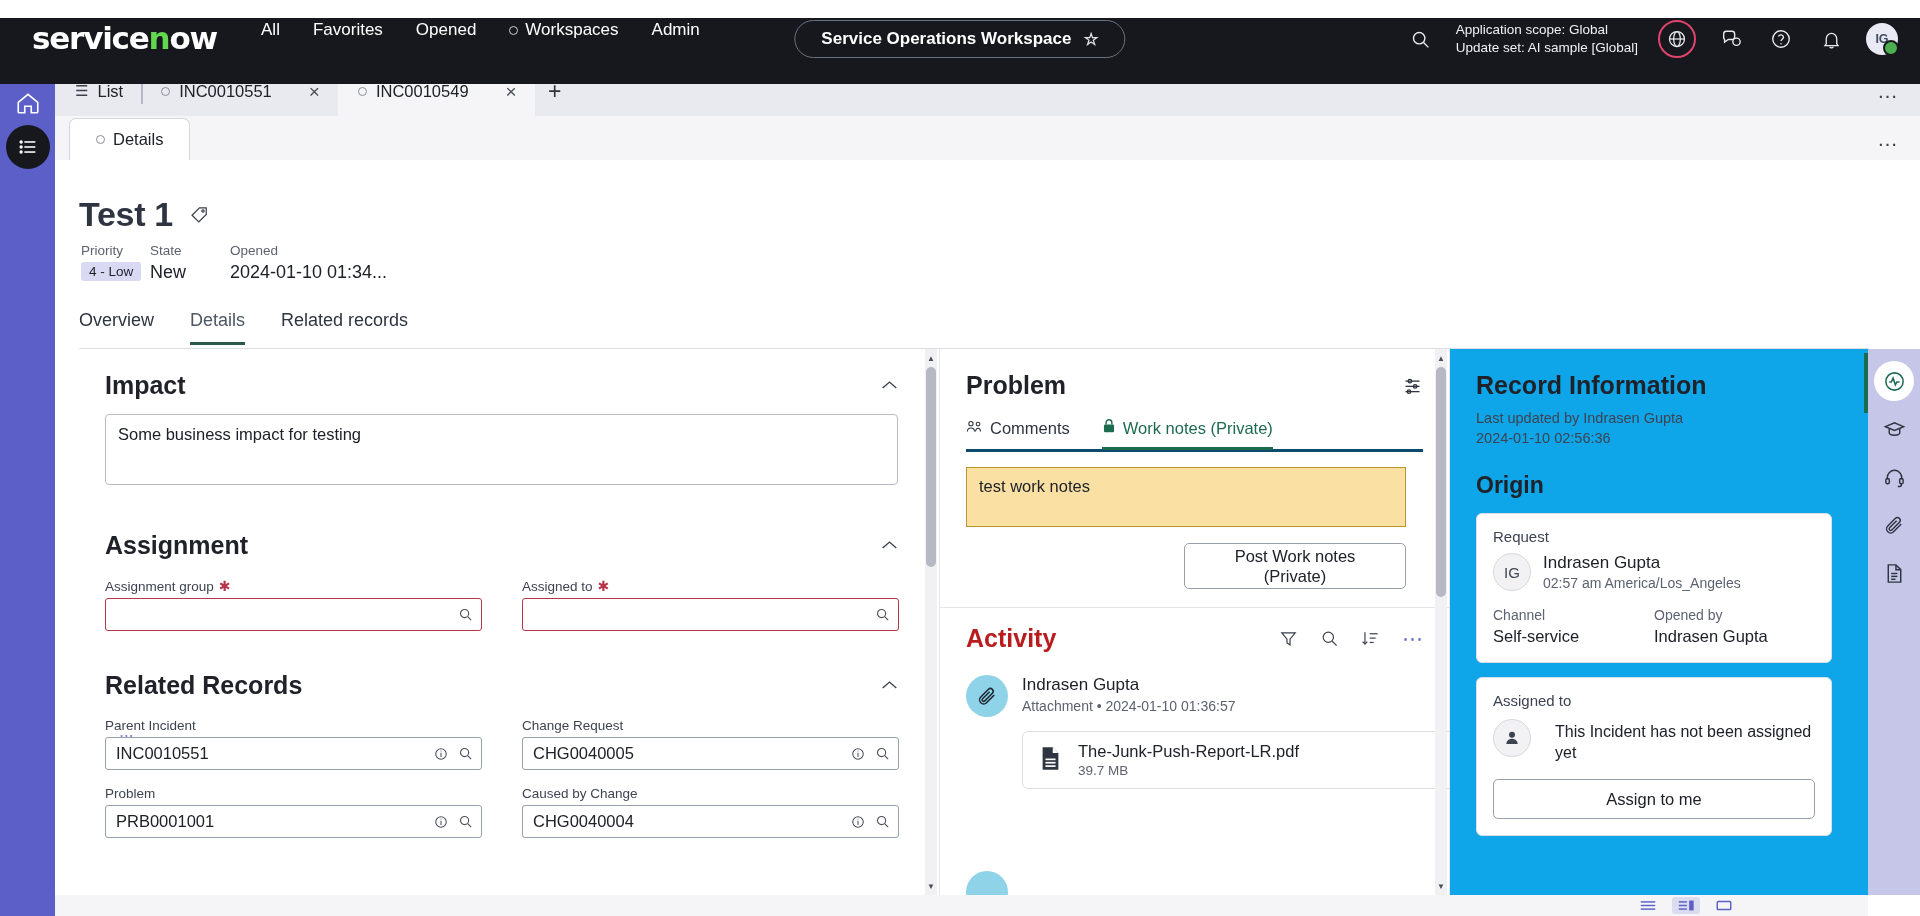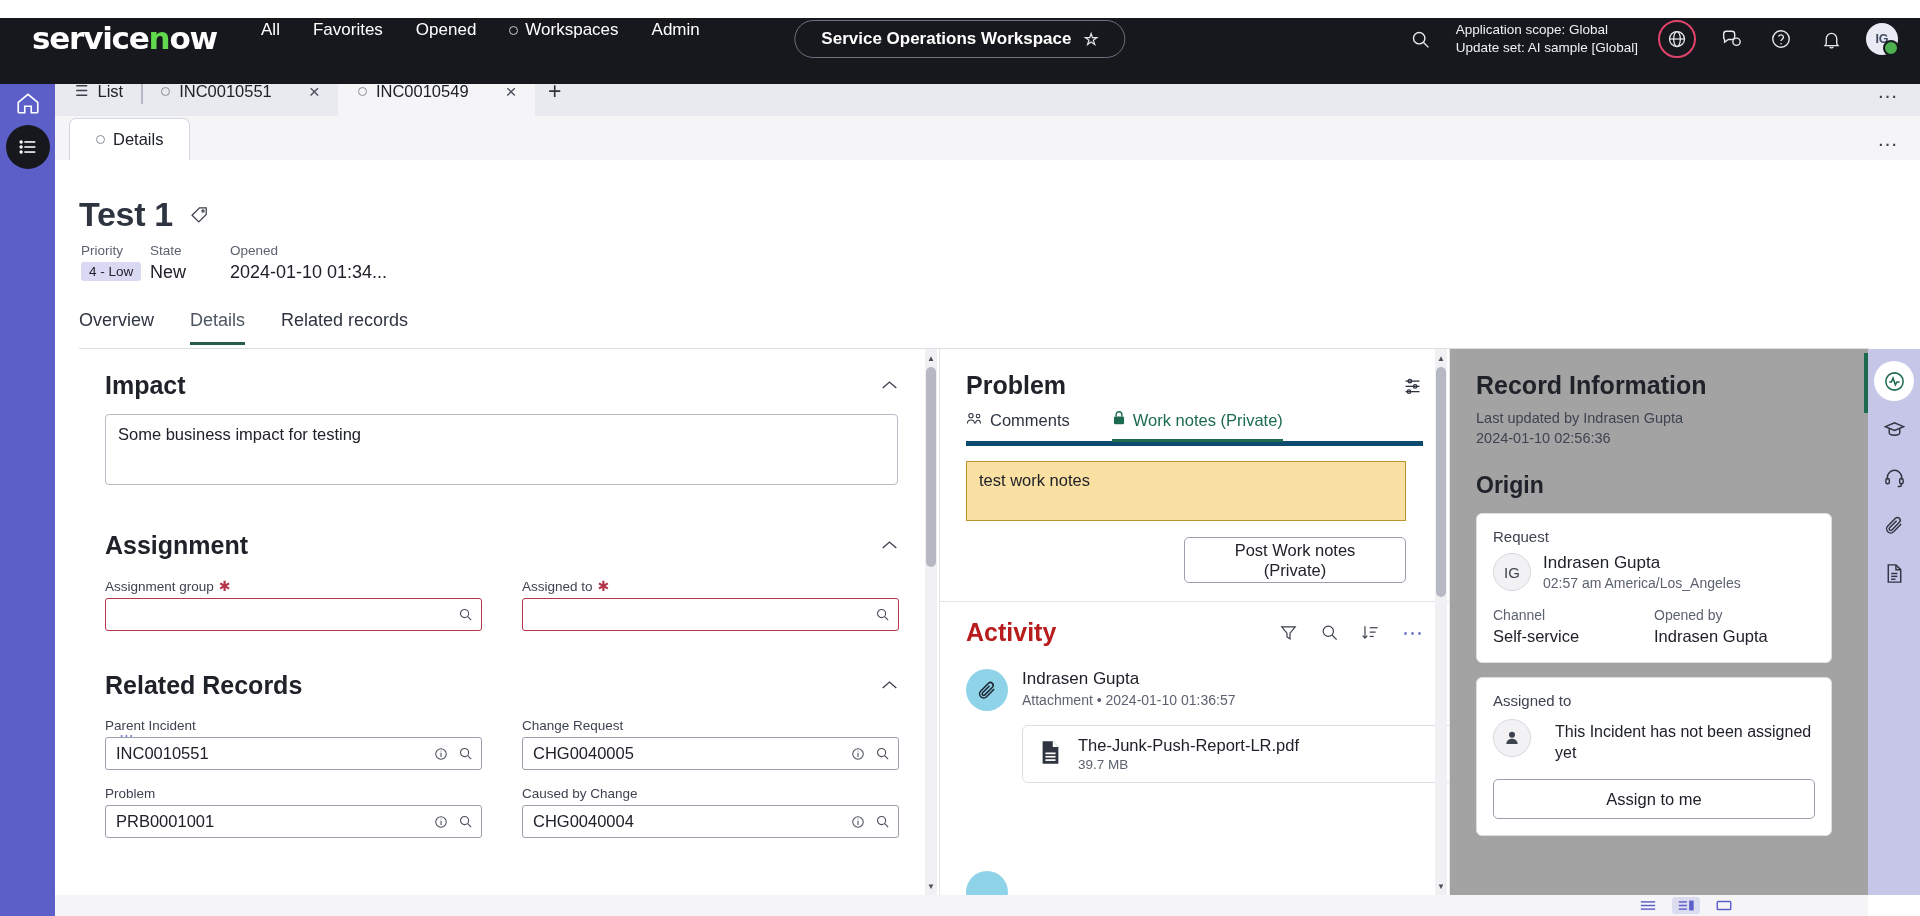--- a/index.html
+++ b/index.html
@@ -238,21 +238,21 @@
 
   
   .mid-panel {
     width: 510px; height: 546px; background: #fff; position: relative;
     border-right: 1px solid #e3e5ea; overflow: hidden;
   }
   .compose-wrap { padding: 22px 26px 0 26px; }
   .compose-head { display: flex; align-items: center; justify-content: space-between; }
   .compose-title { font-size: 25px; font-weight: 700; color: #20222a; }
   .compose-tabs {
-    display: flex; gap: 42px; margin-top: 10px; border-bottom: 5px solid #0c4a6e;
+    display: flex; gap: 32px; margin-top: 18px; border-bottom: 3px solid #0c4a6e;
   }
   .ctab {
     font-size: 16.5px; color: #2e3440; padding-bottom: 9px; cursor: pointer;
     display: flex; align-items: center; gap: 7px; border-bottom: 3px solid transparent;
     margin-bottom: -1px;
   }
   .ctab.active { color: #1d6b4f; border-bottom-color: #1d6b4f; }
   .notes-box {
     margin-top: 15px; width: 440px; height: 60px; background: #fae0a2;
     border: 1px solid #b8952f; border-radius: 0; padding: 9px 12px;
@@ -287,21 +287,21 @@
   .file-name { font-size: 16.5px; color: #20222a; }
   .file-size { font-size: 13.5px; color: #5d6270; margin-top: 2px; }
   .kebab { margin-left: auto; color: #3a3f4b; font-size: 19px; letter-spacing: 0; cursor: pointer; }
   .act-partial {
     position: absolute; left: 26px; bottom: -14px;
     width: 42px; height: 42px; border-radius: 50%; background: #8ed3e8;
   }
 
   
   .info-panel {
-    width: 468px; height: 546px; background: #a3a3a3; position: relative; overflow: hidden;
+    width: 468px; height: 546px; background: #0ea5e9; position: relative; overflow: hidden;
   }
   .info-inner { padding: 22px 26px 0 26px; }
   .info-title { font-size: 25px; font-weight: 700; color: #20222a; }
   .info-sub { font-size: 14.5px; color: #3e4350; line-height: 20px; margin-top: 8px; }
   .origin-title { font-size: 23px; font-weight: 700; color: #20222a; margin-top: 24px; }
   .card {
     margin-top: 14px; background: #fff; border: 1px solid #dcdee4; border-radius: 6px;
     padding: 14px 16px 16px 16px; width: 356px;
   }
   .card-label { font-size: 15px; color: #3e4350; }

